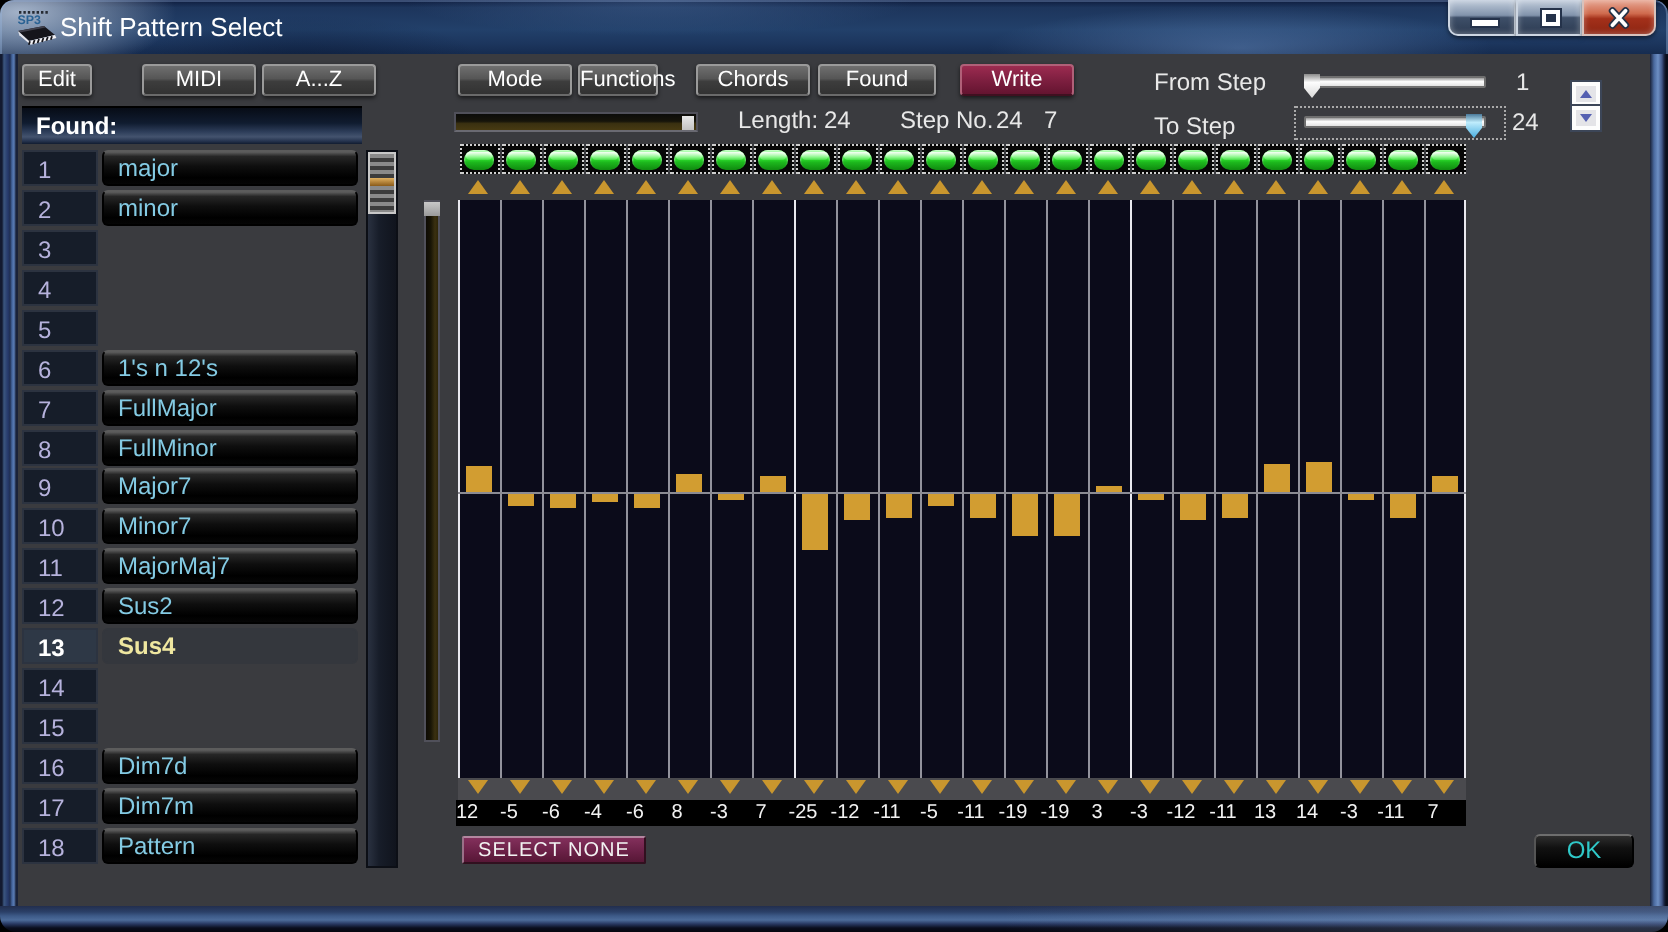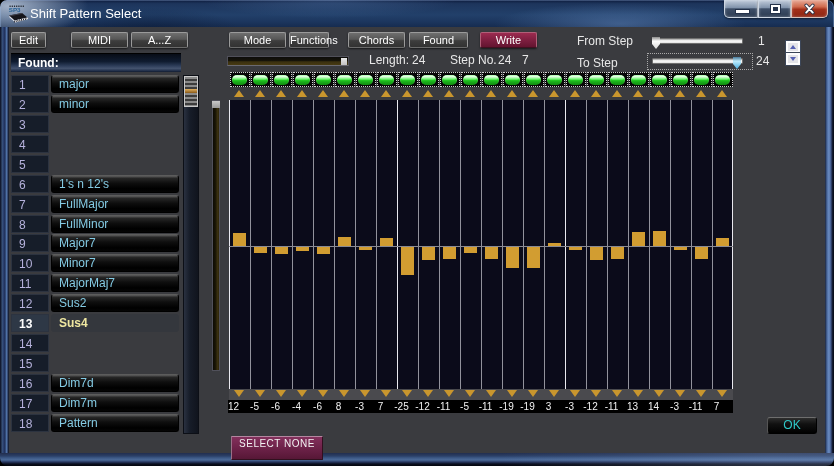--- a/index.html
+++ b/index.html
@@ -381,13 +381,13 @@
 <div class="numtxt" style="left:310px;">3</div>
 <div class="numtxt" style="left:331px;">-3</div>
 <div class="numtxt" style="left:352px;">-12</div>
 <div class="numtxt" style="left:373px;">-11</div>
 <div class="numtxt" style="left:394px;">13</div>
 <div class="numtxt" style="left:415px;">14</div>
 <div class="numtxt" style="left:436px;">-3</div>
 <div class="numtxt" style="left:457px;">-11</div>
 <div class="numtxt" style="left:478px;">7</div>
 </div>
-<div class="abs" style="left:231px;top:436px;width:92px;height:24px;box-sizing:border-box;background:linear-gradient(180deg,#83305c 0,#6b2147 55%,#571736 100%);border:1px solid #31101f;border-top-color:#b387a0;border-left-color:#9a7088;border-radius:1px;color:#f2f2f2;font-size:10px;line-height:13px;text-align:center;letter-spacing:.5px;">SELECT NONE</div>
+<div class="abs" style="left:231px;top:418px;width:92px;height:14px;box-sizing:border-box;background:linear-gradient(180deg,#83305c 0,#6b2147 55%,#571736 100%);border:1px solid #31101f;border-top-color:#b387a0;border-left-color:#9a7088;border-radius:1px;color:#f2f2f2;font-size:10px;line-height:13px;text-align:center;letter-spacing:.5px;">SELECT NONE</div>
 <div class="abs" style="left:767px;top:417px;width:50px;height:17px;box-sizing:border-box;border-radius:3px;background:linear-gradient(180deg,#2e2e2e 0,#111 40%,#000 100%);border:1px solid #000;border-top-color:#6e6e6e;border-left-color:#555;color:#2fc8c8;font-size:12px;line-height:15px;text-align:center;">OK</div>
 </body></html>

